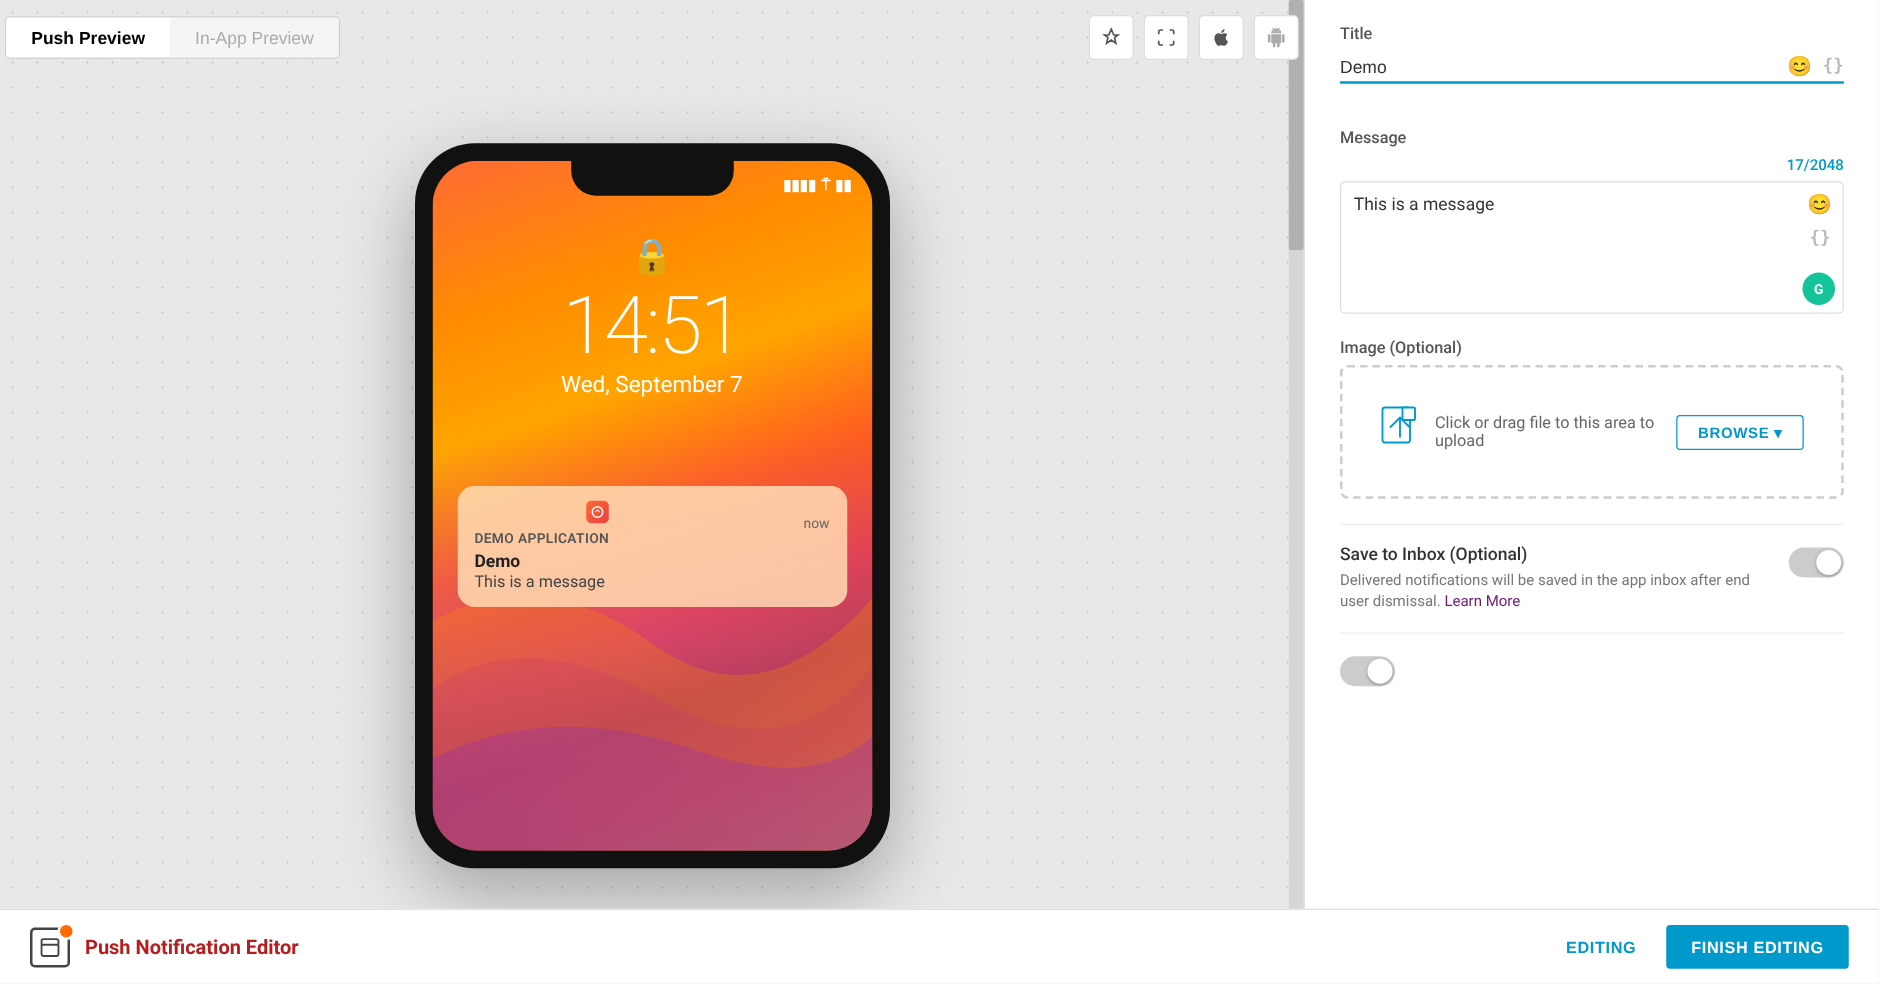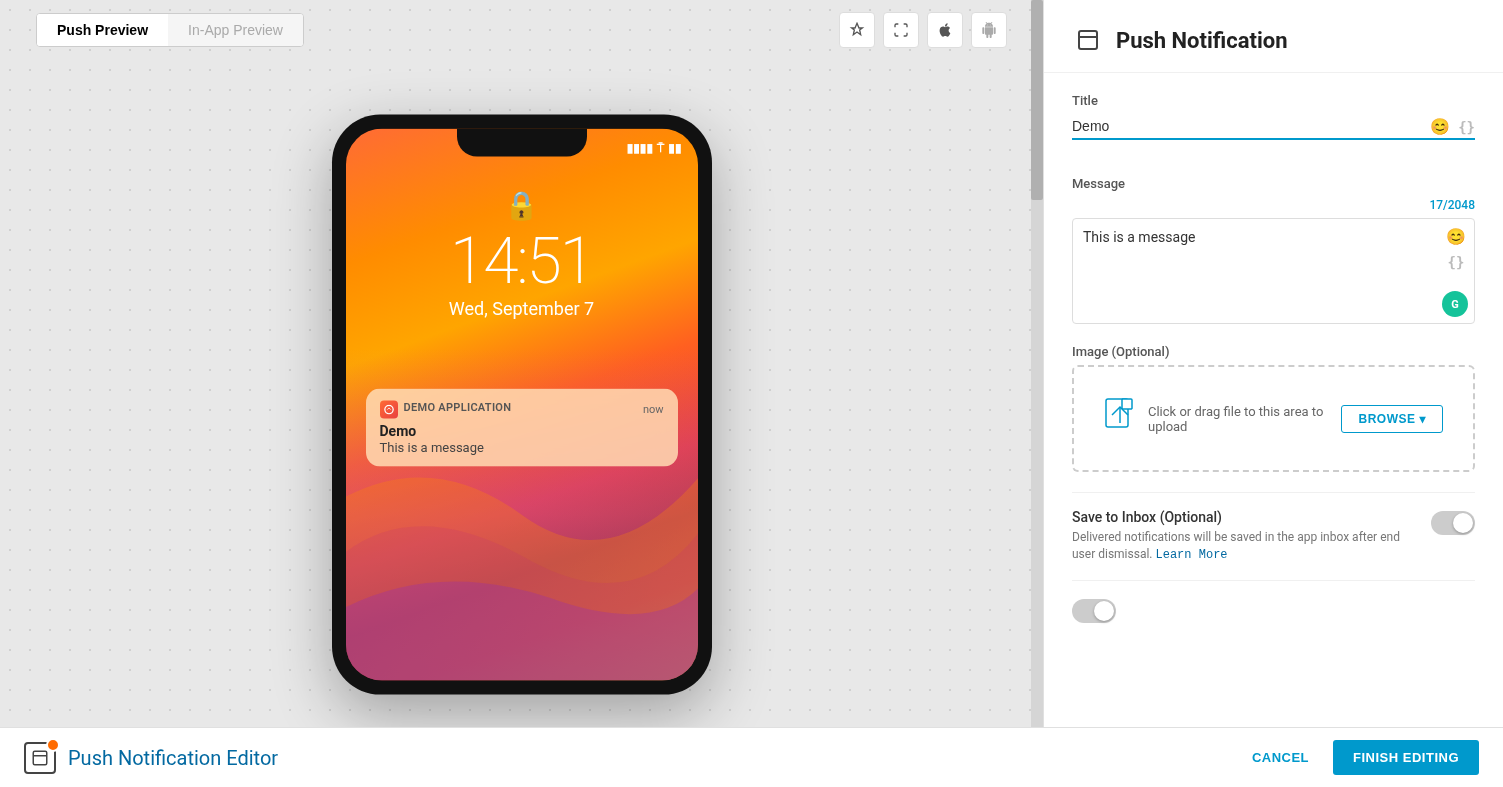--- a/index.html
+++ b/index.html
@@ -30,21 +30,21 @@
       display: flex;
       flex-direction: column;
       overflow: hidden;
     }
 
     
     .preview-toolbar {
       display: flex;
       justify-content: space-between;
       align-items: center;
-      padding: 12px 36px;
+      padding: 12px 4px;
       position: absolute;
       top: 0;
       left: 0;
       right: 0;
       z-index: 10;
     }
 
     .preview-tabs {
       display: flex;
       background: #fff;
@@ -238,22 +238,23 @@
 
     .notif-header {
       display: flex;
       align-items: center;
       justify-content: space-between;
       margin-bottom: 4px;
     }
 
     .notif-app-info {
       display: flex;
-      align-items: flex-start;
+      align-items: flex-end;
       gap: 6px;
+      flex-direction: column;
     }
 
     .notif-app-icon {
       width: 18px;
       height: 18px;
       background: linear-gradient(135deg, #ff6b35, #e84040);
       border-radius: 4px;
       display: flex;
       align-items: center;
       justify-content: center;
@@ -497,23 +498,22 @@
       margin-bottom: 4px;
     }
 
     .toggle-desc {
       font-size: 12px;
       color: #777;
       line-height: 1.4;
     }
 
     .learn-more {
-      color: #0369a1;
+      color: #701a75;
       text-decoration: none;
-      font-family: Liberation Mono, monospace;
     }
 
     .toggle-switch {
       width: 44px;
       height: 24px;
       background: #ccc;
       border-radius: 12px;
       position: relative;
       cursor: pointer;
       flex-shrink: 0;
@@ -565,23 +565,23 @@
       top: -6px;
       right: -6px;
       width: 14px;
       height: 14px;
       background: #ff6b00;
       border-radius: 50%;
       border: 2px solid white;
     }
 
     .bottom-title {
-      font-size: 20px;
-      font-weight: 400;
-      color: #0369a1;
+      font-size: 16px;
+      font-weight: 700;
+      color: #b91c1c;
     }
 
     .bottom-right {
       display: flex;
       gap: 12px;
       align-items: center;
     }
 
     .cancel-btn {
       background: none;
@@ -695,29 +695,20 @@
             </div>
             <div class="notif-title">Demo</div>
             <div class="notif-message">This is a message</div>
           </div>
         </div>
       </div>
     </div>
   </div>
 
   <div class="right-panel">
-    <div class="panel-header">
-      <div class="panel-icon">
-        <svg width="24" height="24" viewBox="0 0 24 24" fill="none" stroke="#444" stroke-width="2">
-          <rect x="3" y="3" width="18" height="18" rx="2"></rect>
-          <path d="M3 9h18"></path>
-        </svg>
-      </div>
-      <h1 class="panel-title">Push Notification</h1>
-    </div>
 
     <div class="panel-body">
 
       <div class="field-section">
         <div class="field-label">Title</div>
         <div class="input-wrapper">
           <input class="text-input" type="text" value="Demo" style="">
           <div class="input-actions">
             <button class="emoji-btn">😊</button>
             <button class="curly-btn">{}</button>
@@ -787,16 +778,16 @@
     <div class="bottom-editor-icon">
       <svg width="18" height="18" viewBox="0 0 24 24" fill="none" stroke="#444" stroke-width="2">
         <rect x="3" y="3" width="18" height="18" rx="2"></rect>
         <path d="M3 9h18"></path>
       </svg>
       <div class="bell-dot"></div>
     </div>
     <span class="bottom-title">Push Notification Editor</span>
   </div>
   <div class="bottom-right">
-    <button class="cancel-btn">CANCEL</button>
+    <button class="cancel-btn">EDITING</button>
     <button class="finish-btn">FINISH EDITING</button>
   </div>
 </div>
 
 </body></html>

